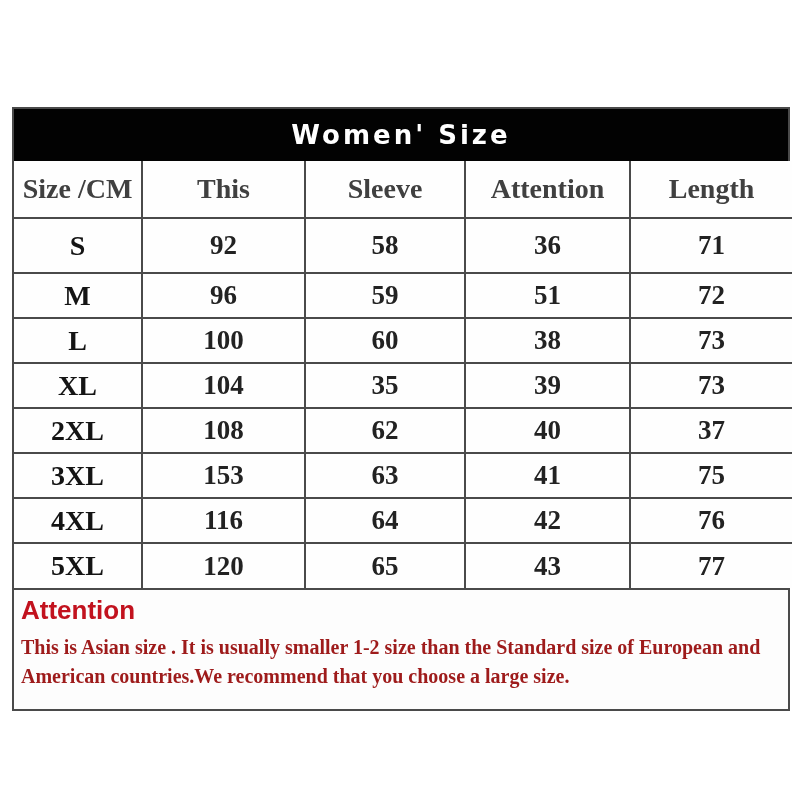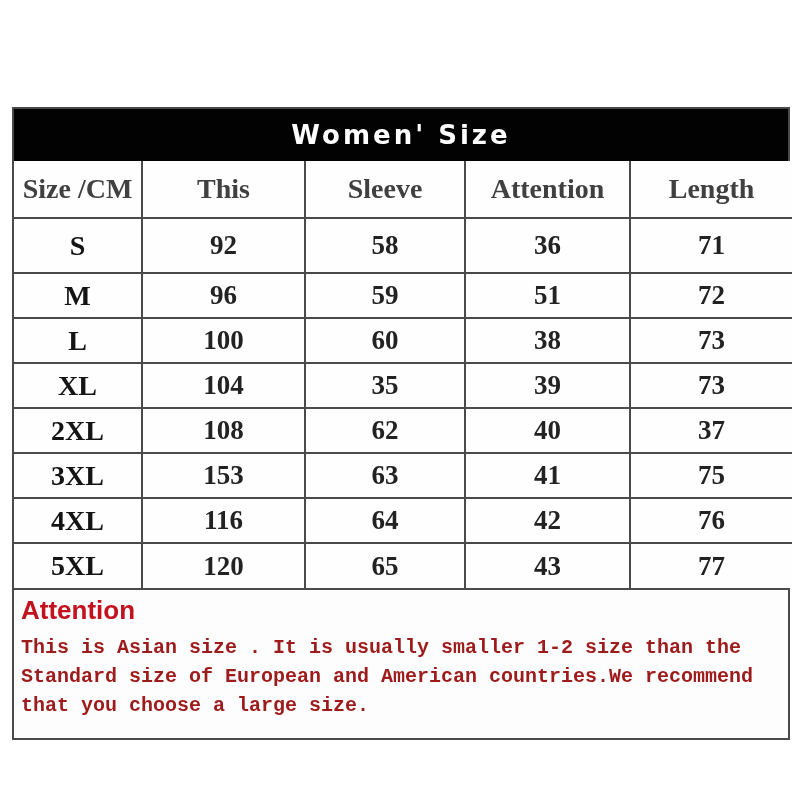--- a/index.html
+++ b/index.html
@@ -77,21 +77,21 @@
   }
   .attention-heading {
     font-family: "Liberation Sans", sans-serif;
     font-weight: bold;
     font-size: 26px;
     line-height: 1.15;
     color: #c2121e;
     margin-bottom: 7px;
   }
   .attention-body {
-    font-family: Liberation Mono, monospace;
+    font-family: Liberation Serif, serif;
     font-weight: bold;
     font-size: 20px;
     line-height: 1.45;
     color: #9e1b1b;
   }
 </style>
 </head>
 <body>
 
 <div class="page">

